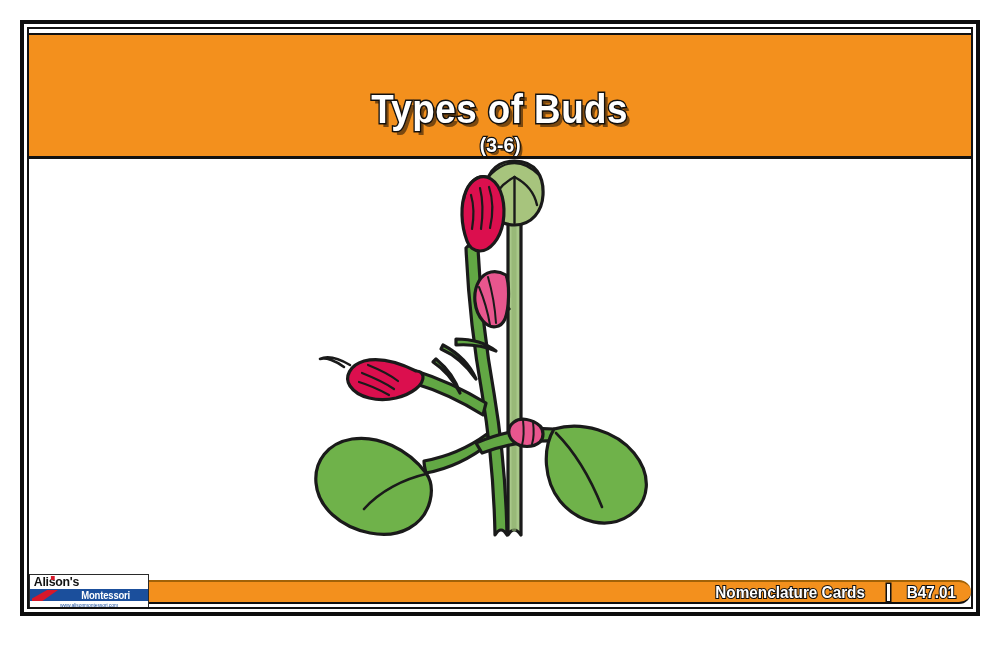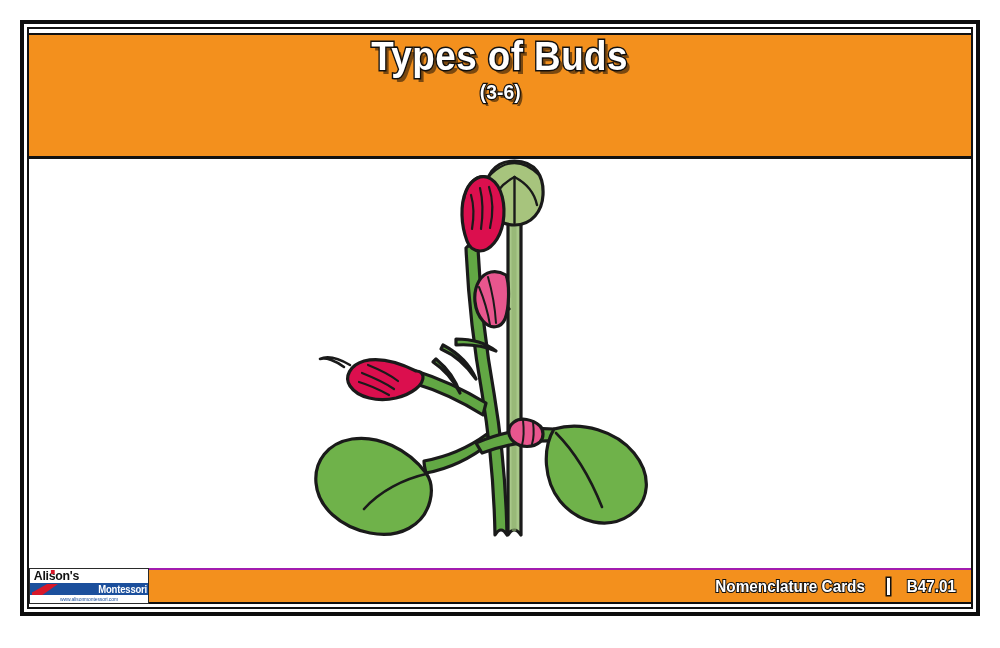--- a/index.html
+++ b/index.html
@@ -67,21 +67,21 @@
     top: 4px;
     right: 0;
     height: 126px;
     background: #F3901D;
     border-top: 2px solid #111111;
     border-bottom: 3px solid #111111;
     box-sizing: border-box;
     display: flex;
     flex-direction: column;
     align-items: center;
-    justify-content: flex-start;
+    justify-content: flex-end;
   }
   .title-main {
     font-family: "Liberation Sans", sans-serif;
     font-size: 40px;
     font-weight: bold;
     letter-spacing: 0.5px;
     color: #ffffff;
     transform: scaleX(0.92);
     -webkit-text-stroke: 3px #111111;
     paint-order: stroke fill;
@@ -119,28 +119,29 @@
   .illustration-area svg {
     display: block;
   }
 
   
   .footer-band {
     position: absolute;
     left: 0;
     right: 0;
     bottom: 3px;
-    height: 36px;
+    height: 24px;
     background: #F3901D;
-    border-top: 2px solid #a21caf;
+    border-top: 2px solid #a16207;
     border-bottom: 2px solid #111111;
     box-sizing: border-box;
     display: flex;
     align-items: center;
     justify-content: space-between;
+    border-radius: 15px;
   }
 
   
   .logo-box {
     width: 120px;
     height: 36px;
     background: #ffffff;
     border: 1px solid #2a2a2a;
     box-sizing: border-box;
     display: flex;
@@ -172,21 +173,21 @@
     height: 4px;
     background: #d7182a;
   }
   .logo-row2 {
     position: relative;
     height: 13px;
     background: #1b4f9c;
     display: flex;
     align-items: center;
     justify-content: flex-end;
-    padding-right: 0;
+    padding-right: 17px;
     overflow: hidden;
   }
   .logo-swoosh {
     position: absolute;
     left: 2px;
     top: 1px;
     width: 26px;
     height: 11px;
     background: #d7182a;
     clip-path: polygon(0% 78%, 58% 0%, 100% 0%, 40% 100%, 0% 100%);

